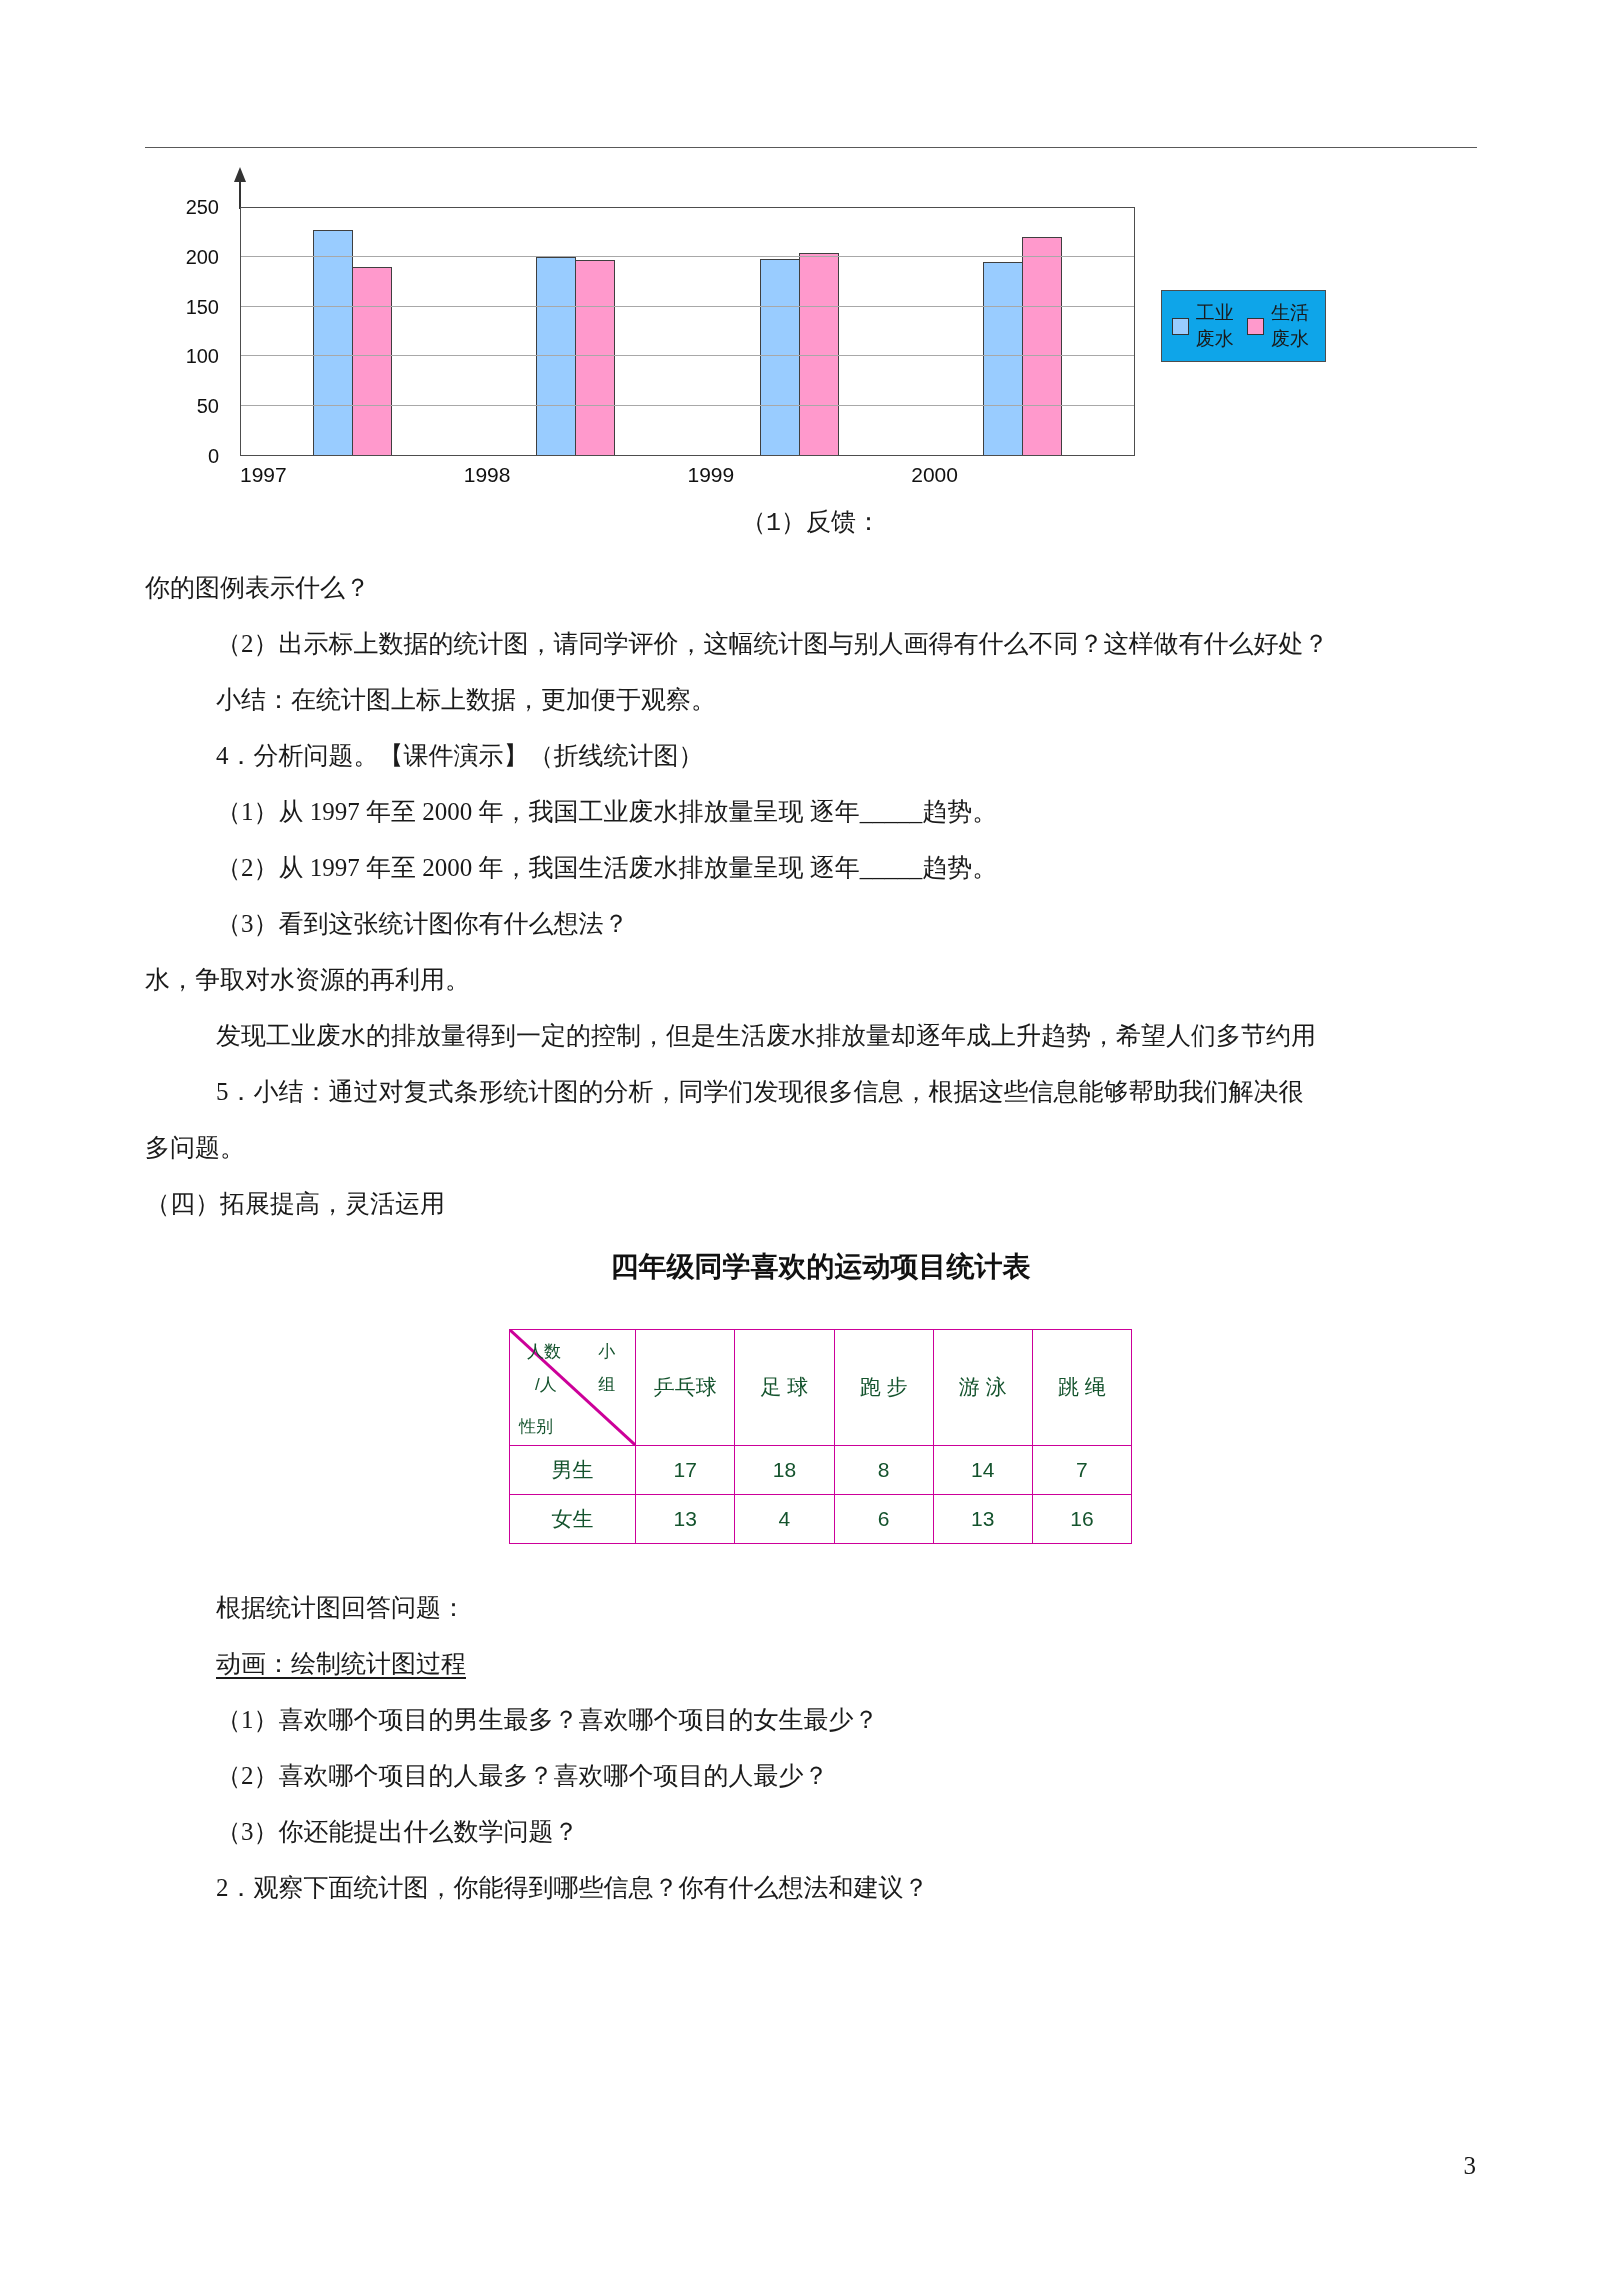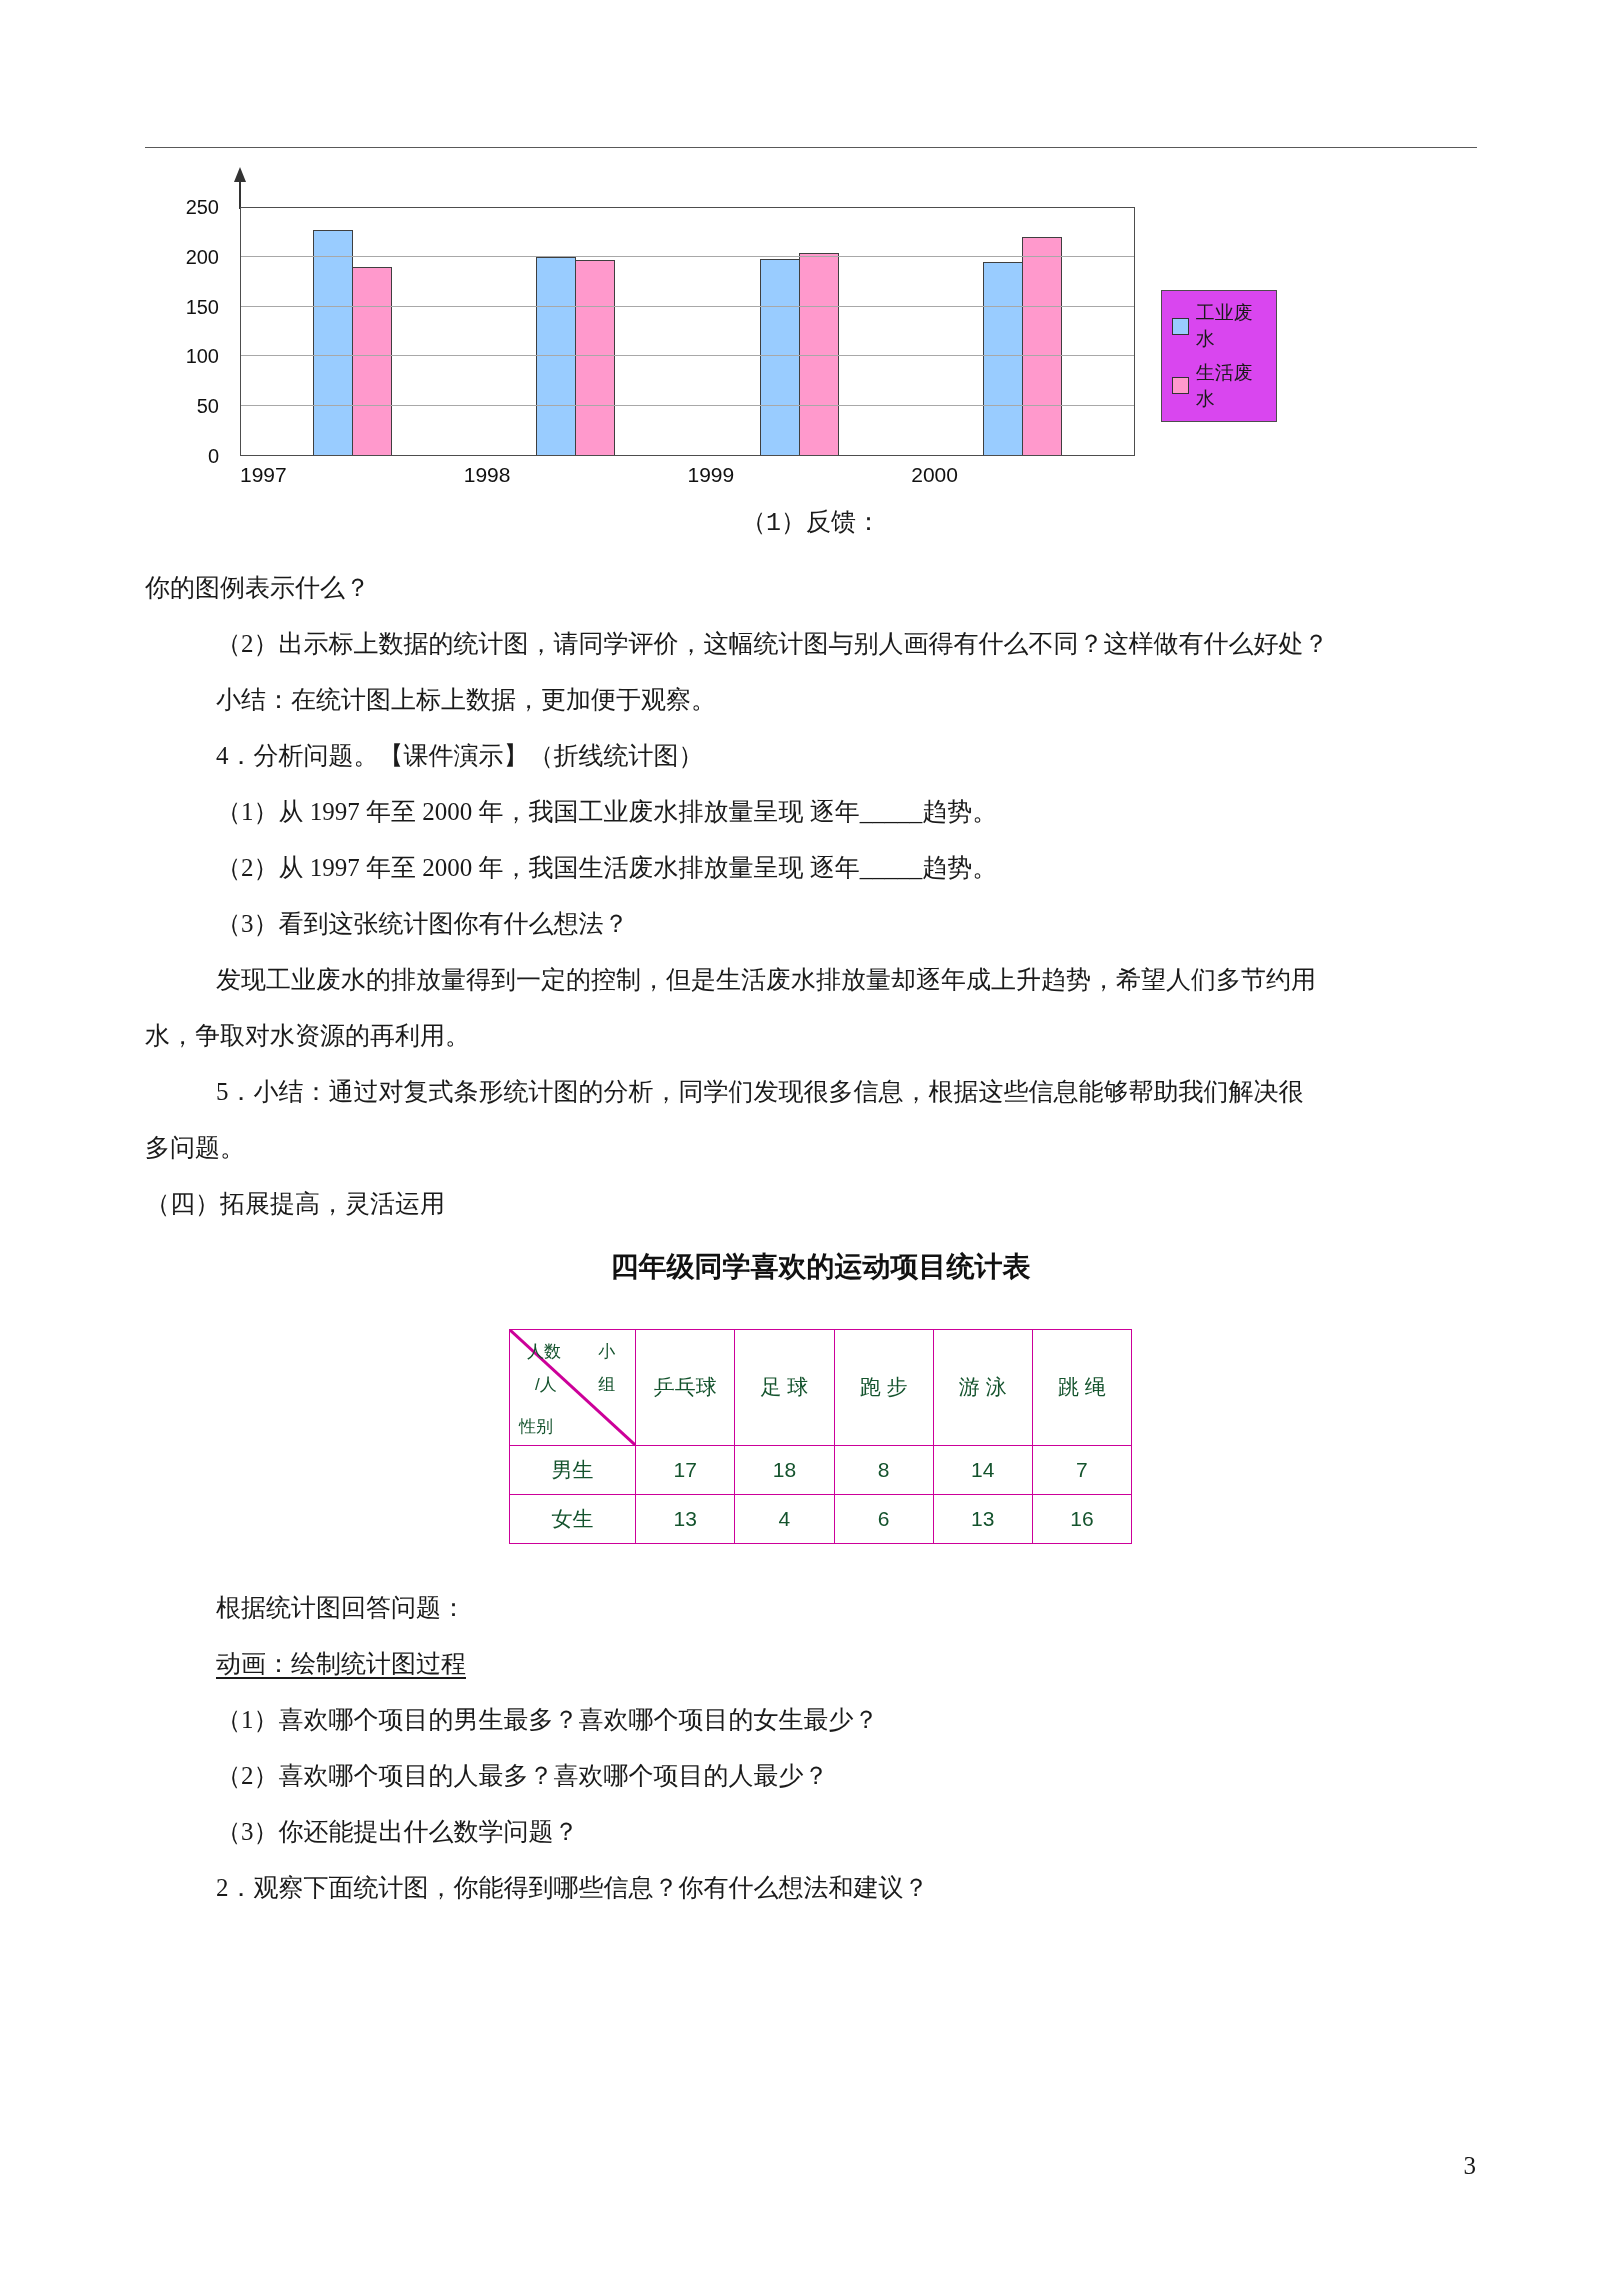--- a/index.html
+++ b/index.html
@@ -21,22 +21,22 @@
   .bar-group { flex:1; height:100%; display:flex; justify-content:center; align-items:flex-end; }
   .bar { width:40px; border:1.1px solid #3f3f3f; border-bottom:none; }
   .bar + .bar { margin-left:-1.1px; }
   .y-axis-ext { position:absolute; left:94px; top:33px; width:2.2px; height:28px; background:#333; }
   .y-arrowhead { position:absolute; left:89px; top:19px; width:0; height:0;
     border-left:6.2px solid transparent; border-right:6.2px solid transparent; border-bottom:15.7px solid #333; }
   .y-labels { position:absolute; left:0; top:59px; width:84px; height:249px; font-size:20px; color:#111; }
   .ytick { position:absolute; right:10px; line-height:1; transform:translateY(50%); }
   .x-labels { position:absolute; left:95px; top:315px; width:895px; display:flex; font-size:21px; color:#111; }
   .xtick { flex:1; text-align:left; }
-  .legend { position:absolute; left:1016px; top:142px; width:116px; border:1.1px solid #4d4d4d; background:#d946ef;
-    padding:9px 10px; display:flex; flex-direction:column; gap:7.8px; font-size:19px; }
+  .legend { position:absolute; left:1016px; top:142px; width:165px; border:1.1px solid #4d4d4d; background:#0ea5e9;
+    padding:9px 10px; display:flex; flex-direction:row; gap:7.8px; font-size:19px; }
   .legend-entry { display:flex; align-items:center; gap:6.7px; }
   .legend-swatch { width:17px; height:17px; border:1.1px solid #333; flex:none; }
 
   
   .para { font-size:25px; line-height:56px; }
   .indent { padding-left:71px; }
   .feedback { text-align:center;font-family:Liberation Mono, monospace; }
   .underline { text-decoration:underline; text-underline-offset:5px; }
   .text-block { margin-top:8.4px; }
   .text-block-b { margin-top:36px; }
@@ -123,22 +123,22 @@
     <div class="para feedback">（1）反馈：</div>
 
     <div class="text-block">
       <div class="para">你的图例表示什么？</div>
       <div class="para indent">（2）出示标上数据的统计图，请同学评价，这幅统计图与别人画得有什么不同？这样做有什么好处？</div>
       <div class="para indent">小结：在统计图上标上数据，更加便于观察。</div>
       <div class="para indent">4．分析问题。【课件演示】（折线统计图）</div>
       <div class="para indent">（1）从 1997 年至 2000 年，我国工业废水排放量呈现 逐年_____趋势。</div>
       <div class="para indent">（2）从 1997 年至 2000 年，我国生活废水排放量呈现 逐年_____趋势。</div>
       <div class="para indent">（3）看到这张统计图你有什么想法？</div>
+      <div class="para">水，争取对水资源的再利用。</div>
       <div class="para indent">发现工业废水的排放量得到一定的控制，但是生活废水排放量却逐年成上升趋势，希望人们多节约用</div>
-      <div class="para">水，争取对水资源的再利用。</div>
       <div class="para indent">5．小结：通过对复式条形统计图的分析，同学们发现很多信息，根据这些信息能够帮助我们解决很</div>
       <div class="para">多问题。</div>
       <div class="para">（四）拓展提高，灵活运用</div>
     </div>
 
     <div class="tbl-wrap">
       <div class="tbl-title">四年级同学喜欢的运动项目统计表</div>
       <table class="sports">
         <colgroup>
           <col style="width:126px">

